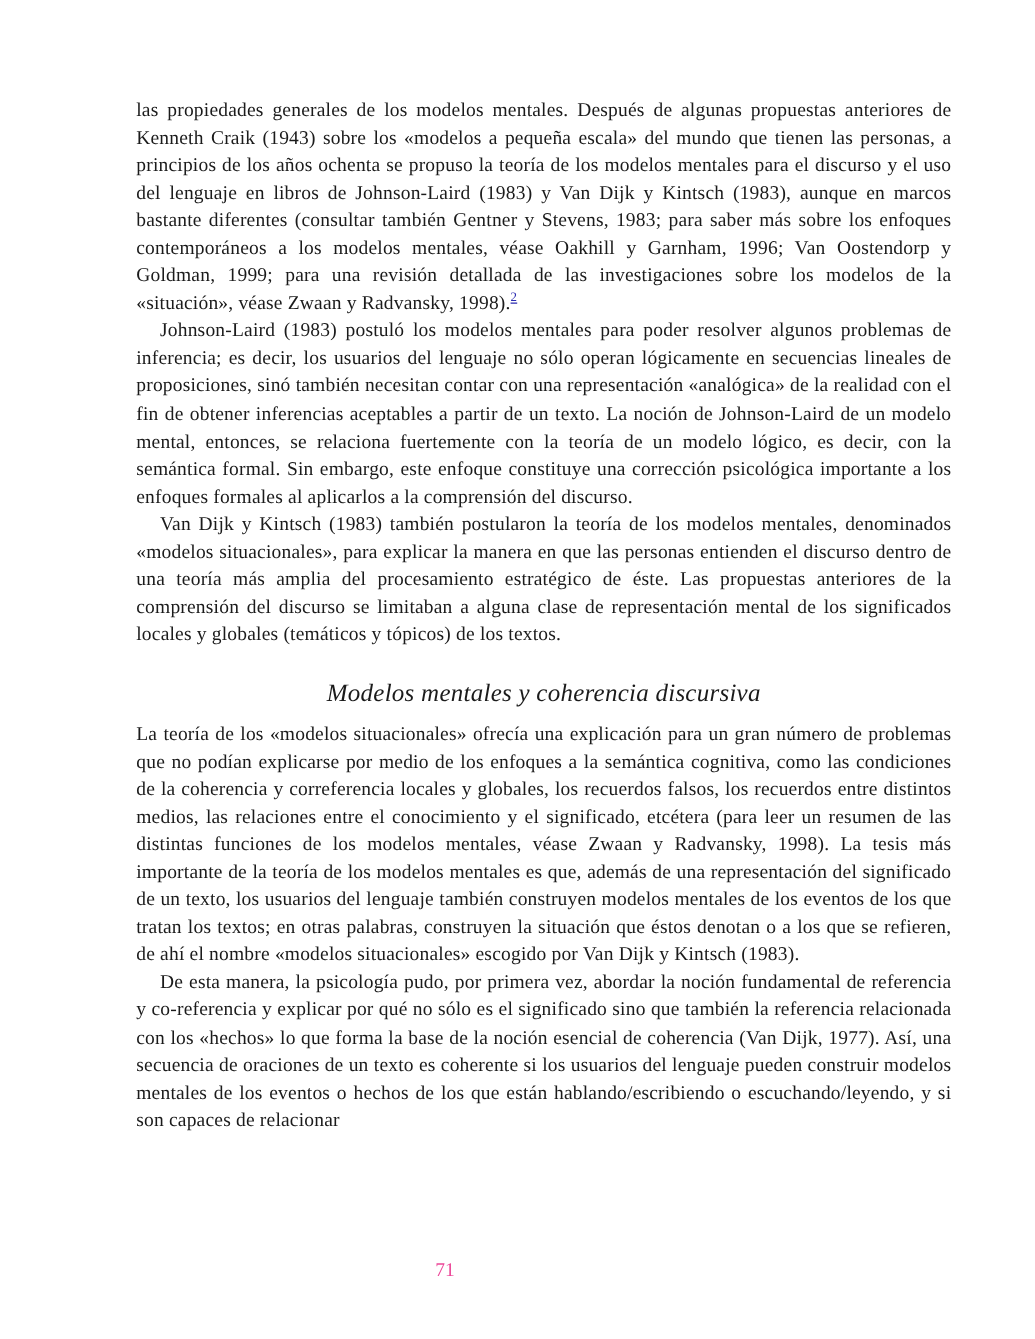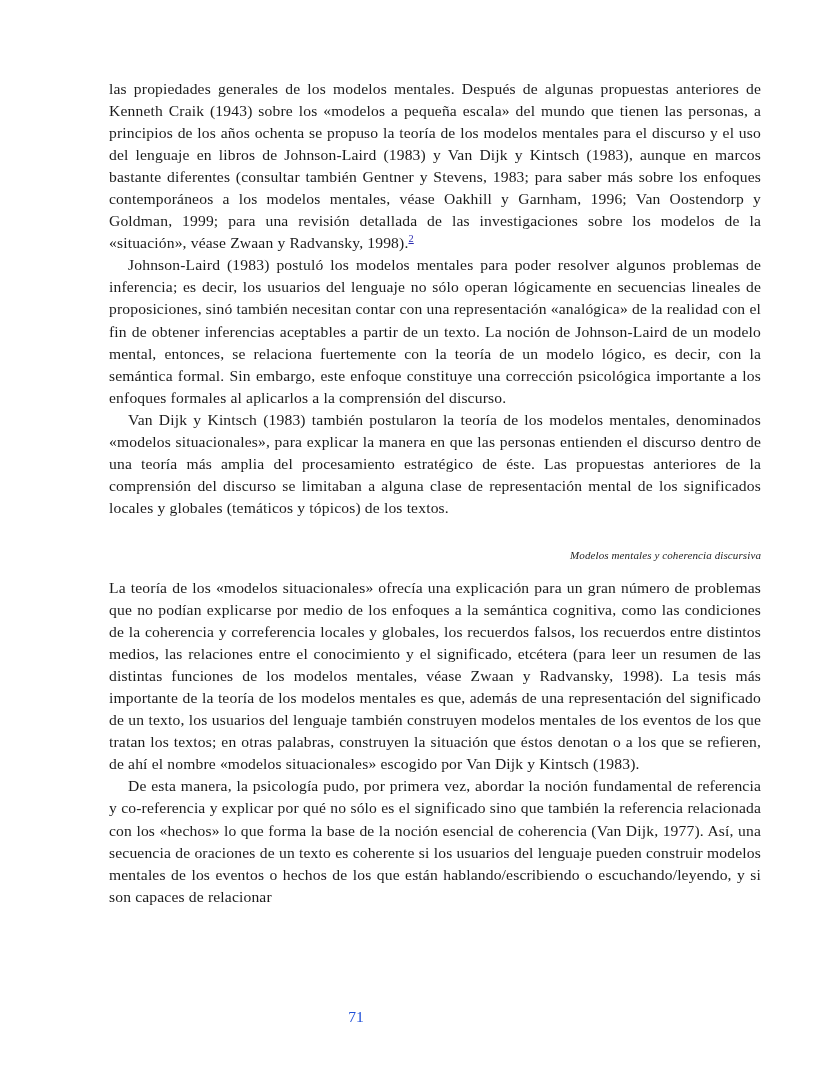--- a/index.html
+++ b/index.html
@@ -51,25 +51,25 @@
     text-indent: 19px;
   }
 
   p.body-par.no-indent {
     text-indent: 0;
   }
 
   h2.section-heading {
     margin: 0;
     padding: 0;
-    font-size: 11px;
+    font-size: 20px;
     line-height: 22.05px;
     font-weight: normal;
     font-style: italic;
-    text-align: right;
+    text-align: center;
     letter-spacing: 0.01em;
   }
 
   .gap-before-heading { height: 25px; }
   .gap-after-heading  { height: 11px; }
 
   sup.footnote-ref {
     font-size: 0.66em;
     vertical-align: super;
     line-height: 0;
@@ -79,21 +79,21 @@
   }
 
   .page-number {
     position: absolute;
     left: 0;
     top: 1007px;
     width: 672px;
     text-align: center;
     font-size: 15.6px;
     line-height: 20px;
-    color: #1d4ed8;
+    color: #ec4899;
   }
 </style>
 </head>
 <body>
 
 <div class="page">
 
   <div class="text-column">
 
     <p class="body-par no-indent"><span>las propiedades generales de los modelos mentales. Después de algunas propuestas anteriores de Kenneth Craik (1943) sobre los «modelos a pequeña escala» del mundo que tienen las personas, a principios de los años ochenta se propuso la teoría de los modelos mentales para el discurso y el uso del lenguaje en libros de Johnson-Laird (1983) y Van Dijk y Kintsch (1983), aunque en marcos bastante diferentes (consultar también Gentner y Stevens, 1983; para saber más sobre los enfoques contemporáneos a los modelos mentales, véase Oakhill y Garnham, 1996; Van Oostendorp y Goldman, 1999; para una revisión detallada de las investigaciones sobre los modelos de la «situación», véase Zwaan y Radvansky, 1998).</span><sup class="footnote-ref">2</sup></p>

